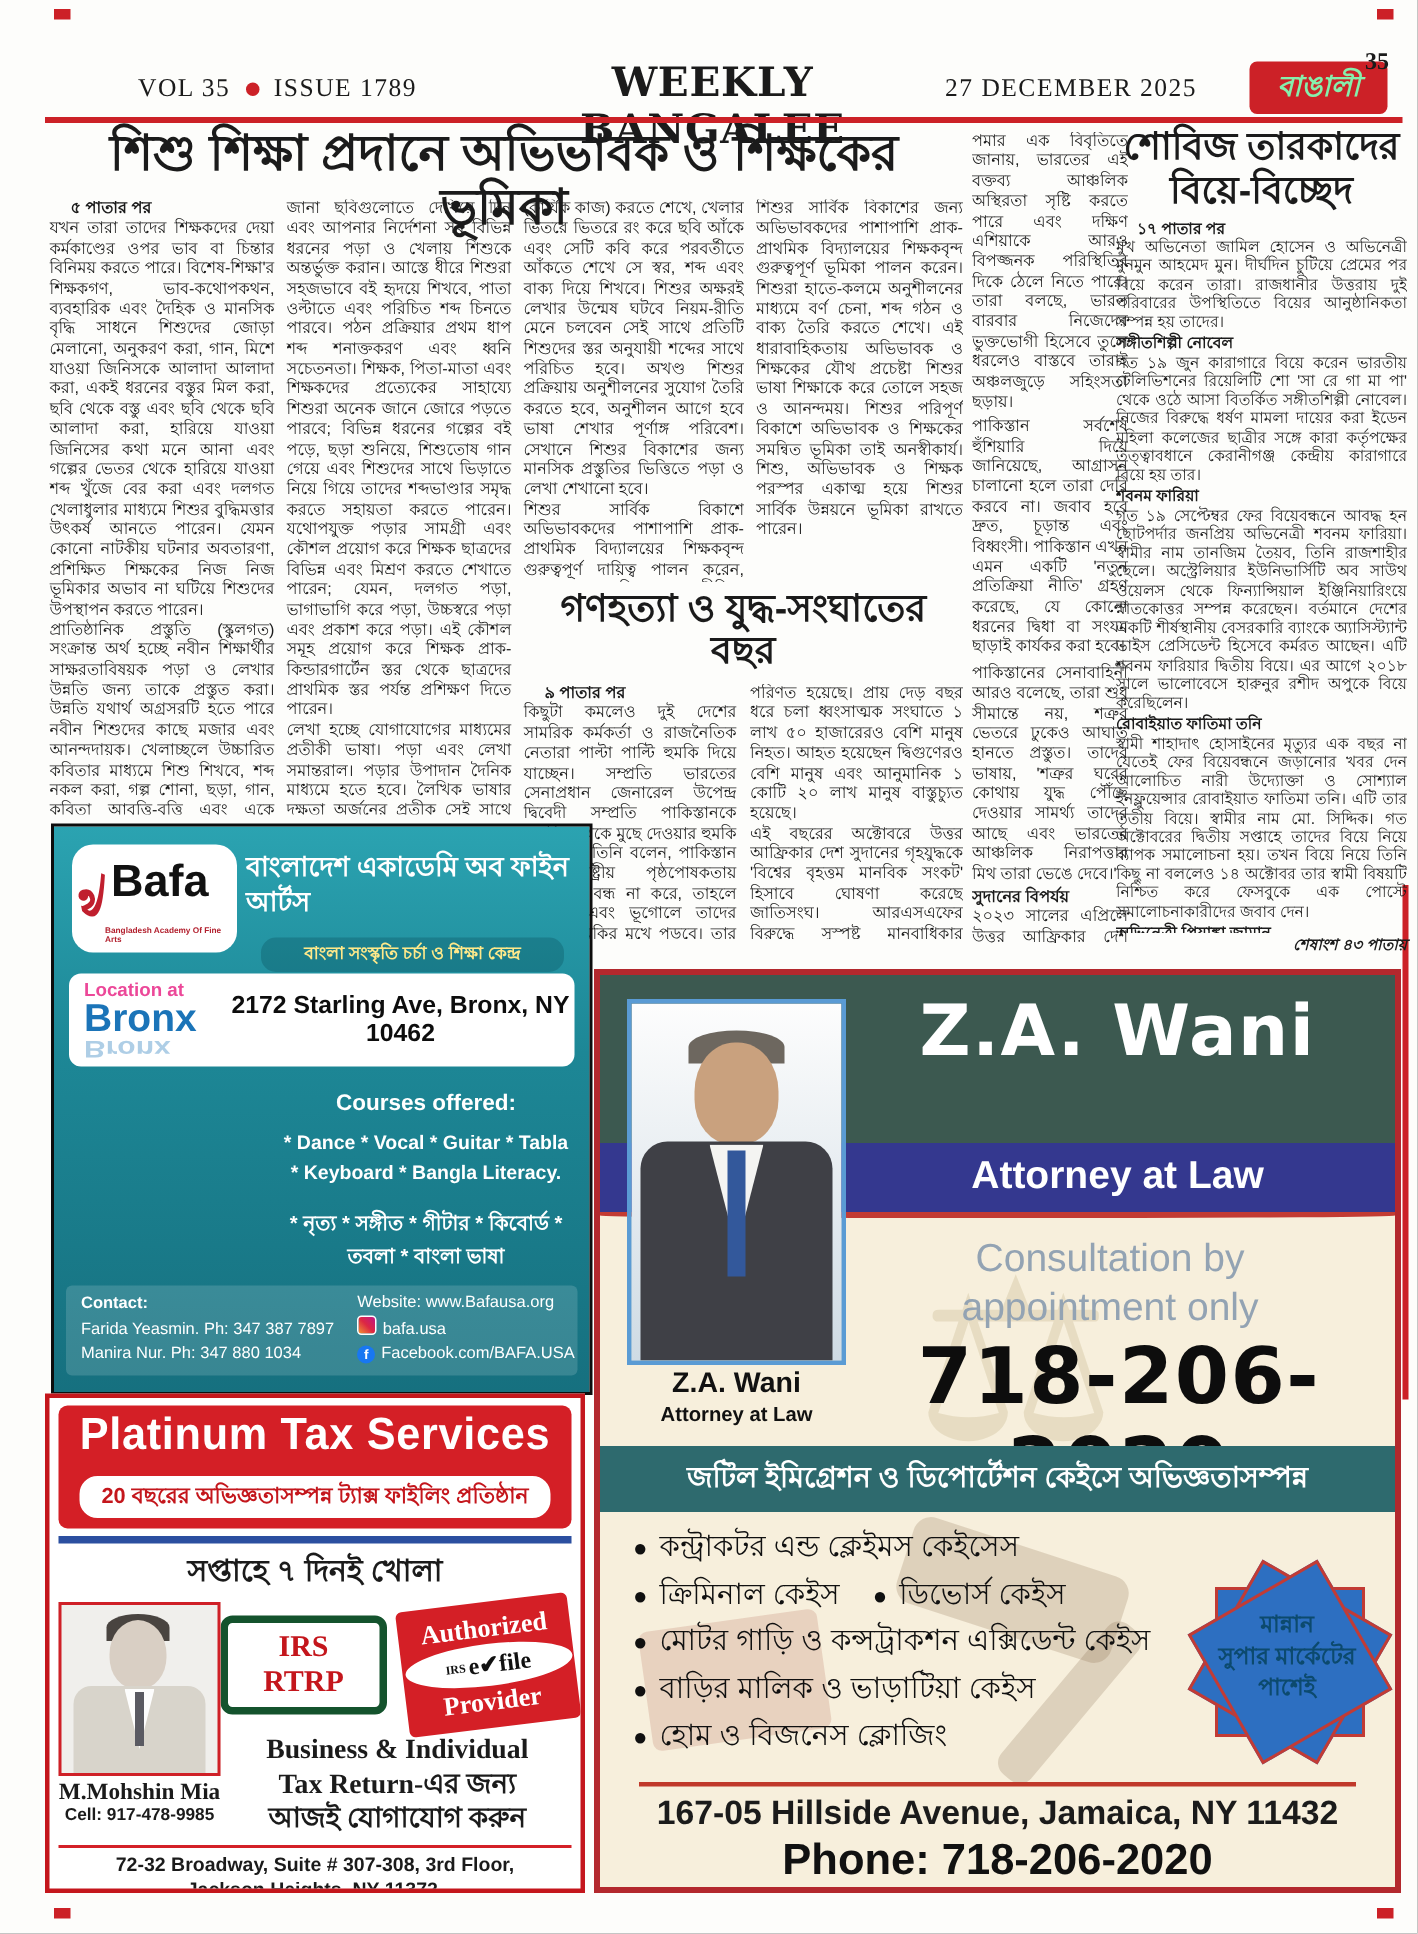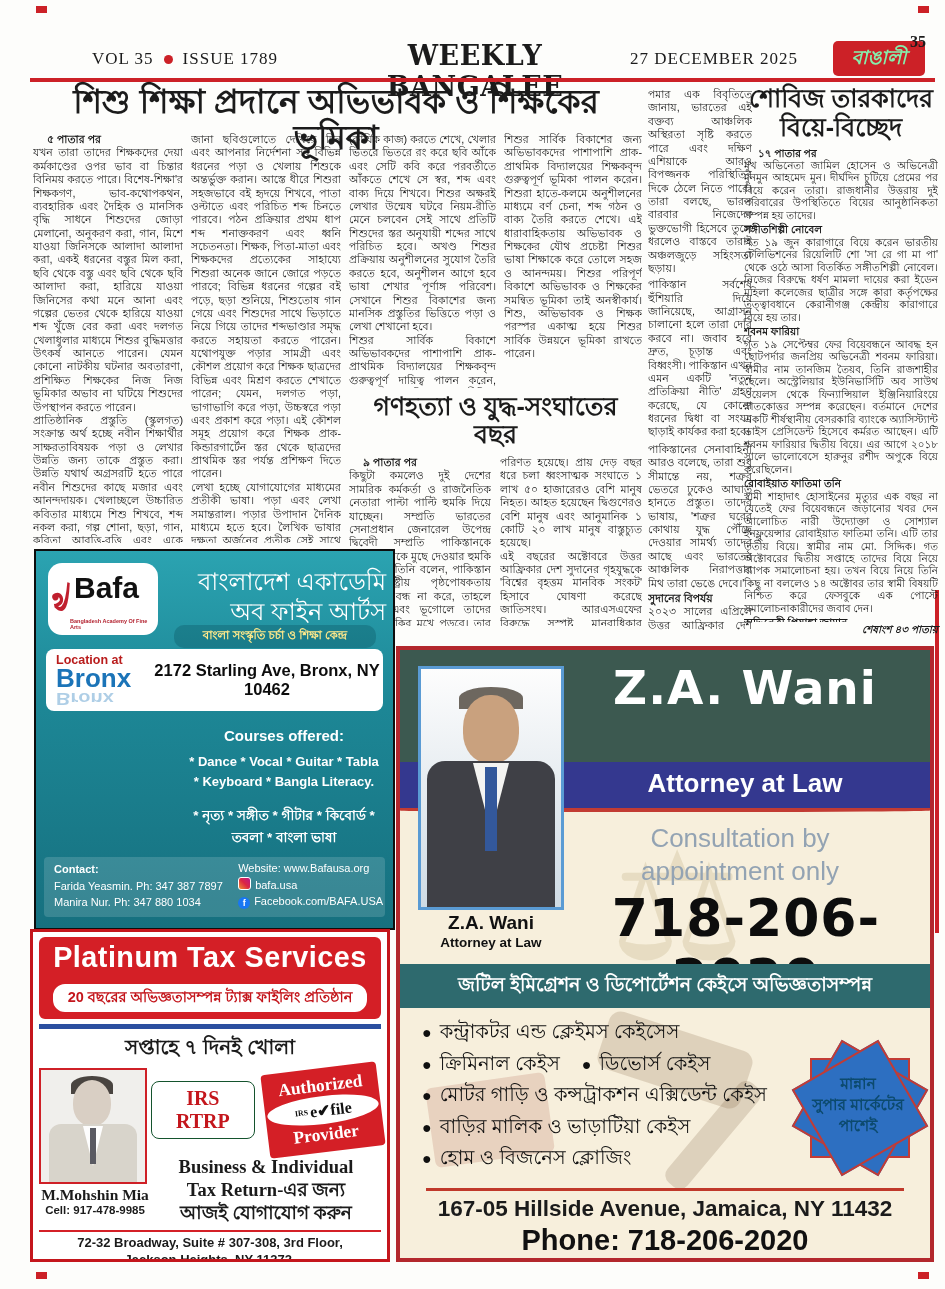--- a/index.html
+++ b/index.html
@@ -43,26 +43,26 @@
   .sb-body{margin-top:6px;height:474px;overflow:hidden;font-size:10.4px;line-height:1.2;text-align:justify;}
   .sb-body p{margin:0 0 1px 0;}
   .sb-foot{display:flex;justify-content:flex-end;font-weight:bold;font-style:italic;font-size:10.4px;}
   
   .bafa{left:34px;top:549px;width:357px;height:377px;border:2px solid #0d0d0d;
         background:linear-gradient(180deg,#2ba3b1 0%,#1d8796 40%,#16707f 100%);overflow:hidden;}
   .bafa-logo{left:12px;top:12px;width:110px;height:72px;background:#fff;border-radius:14px;overflow:hidden;}
   .bafa-ribbon{position:absolute;left:4px;top:2px;font-size:40px;color:#c01f2e;font-weight:bold;transform:rotate(-12deg);}
   .bafa-word{position:absolute;left:26px;top:8px;font-size:30px;font-weight:bold;color:#111;}
   .bafa-cap{position:absolute;left:22px;bottom:5px;font-size:5.5px;font-weight:bold;color:#b21f2d;}
-  .bafa-title{left:128px;top:16px;width:222px;text-align:right;color:#fff;font-weight:normal;font-size:24px;line-height:1.25;}
+  .bafa-title{left:128px;top:16px;width:222px;text-align:left;color:#fff;font-weight:bold;font-size:18px;line-height:1.25;}
   .bafa-tag{left:138px;top:74px;width:202px;text-align:center;background:rgba(0,60,70,.25);border-radius:10px;
             color:#ffe98a;font-weight:bold;font-size:11.5px;padding:2px 0;}
   .bafa-loc{left:10px;top:98px;width:337px;height:62px;background:#fff;border-radius:8px;display:flex;align-items:center;}
   .loc-left{width:95px;padding-left:10px;}
-  .loc-at{font-size:12.5px;font-weight:bold;color:#b91c1c;}
+  .loc-at{font-size:12.5px;font-weight:bold;color:#ec4899;}
   .loc-bronx{font-size:26px;font-weight:bold;color:#1b74b8;line-height:.9;}
   .loc-bronx-m{font-size:20px;font-weight:bold;color:#1b74b8;opacity:.35;line-height:.8;transform:scaleY(-.8);}
   .loc-addr{flex:1;text-align:center;font-size:16.5px;font-weight:bold;color:#0d0d0d;}
   .bafa-enroll{left:14px;top:176px;width:122px;text-align:center;color:#fff;}
   .enroll-t{font-size:19px;font-weight:bold;}
   .enroll-s{font-size:14px;margin-top:24px;line-height:1.8;}
   .bafa-courses{left:148px;top:176px;width:200px;text-align:center;color:#fff;}
   .courses-t{font-size:15px;font-weight:bold;}
   .courses-en{font-size:13px;font-weight:bold;margin-top:8px;line-height:1.5;}
   .courses-bn{font-size:13.5px;font-weight:bold;margin-top:14px;line-height:1.6;}
@@ -89,21 +89,21 @@
   .pt-photo{position:relative;width:104px;height:112px;border:2px solid #cf2027;background:#f0efec;overflow:hidden;}
   .pm-head{position:absolute;left:32px;top:10px;width:38px;height:46px;border-radius:50% 50% 46% 46%;background:#d9cfc4;}
   .pm-hair{position:absolute;left:30px;top:6px;width:42px;height:18px;border-radius:50% 50% 0 0;background:#494440;}
   .pm-body{position:absolute;left:8px;top:54px;width:88px;height:60px;border-radius:12px 12px 0 0;background:#d8d4cb;}
   .pm-shirt{position:absolute;left:42px;top:56px;width:20px;height:40px;background:#fdfdfd;clip-path:polygon(0 0,100% 0,50% 100%);}
   .pm-tie{position:absolute;left:49px;top:58px;width:6px;height:36px;background:#5a5a62;}
   .pt-name{font-family:"Liberation Serif",serif;font-weight:bold;font-size:15.5px;text-align:center;margin-top:2px;}
   .pt-cell{font-weight:bold;font-size:11.5px;text-align:center;}
   .pt-right{flex:1;text-align:center;}
   .pt-row{display:flex;align-items:center;justify-content:center;gap:10px;}
-  .irs-box{border:1px solid #14532d;border-radius:8px;color:#c4161c;font-family:"Liberation Serif",serif;
+  .irs-box{border:5px solid #14532d;border-radius:8px;color:#c4161c;font-family:"Liberation Serif",serif;
            font-weight:bold;font-size:20px;padding:5px 12px;}
   .efile{width:138px;height:84px;background:#d41f26;transform:rotate(-7deg);border-radius:4px;color:#fff;
          font-family:"Liberation Serif",serif;font-weight:bold;display:flex;flex-direction:column;align-items:center;justify-content:center;}
   .efile .a{font-size:17.5px;}
   .efile .oval{width:112px;height:28px;background:#fff;border-radius:50%;color:#111;display:flex;align-items:center;justify-content:center;font-size:16px;}
   .efile .oval .sm{font-size:8px;margin-right:2px;}
   .pt-biz{font-family:"Liberation Serif",serif;font-weight:bold;font-size:18.5px;line-height:1.25;margin-top:4px;}
   .pt-rule{height:2px;background:#d42027;margin:5px 0 3px 0;}
   .pt-addr{text-align:center;font-weight:bold;font-size:13px;line-height:1.3;}
   

